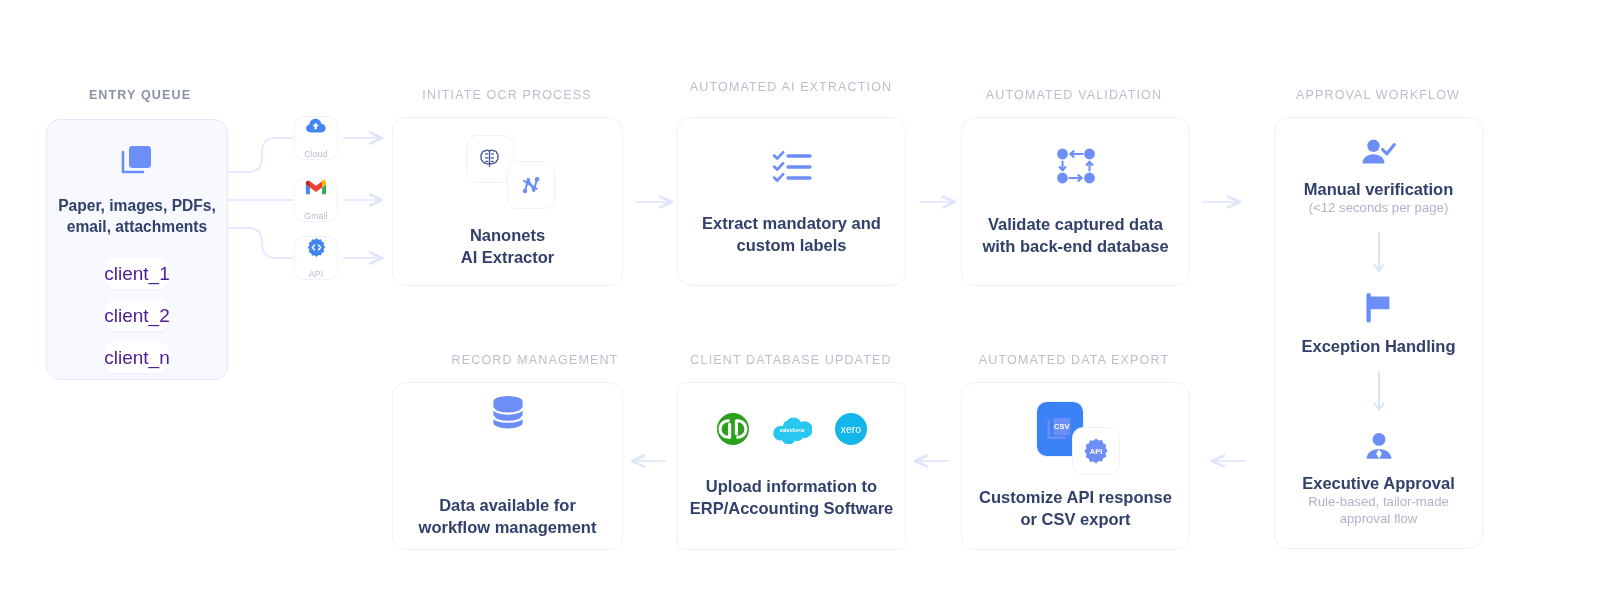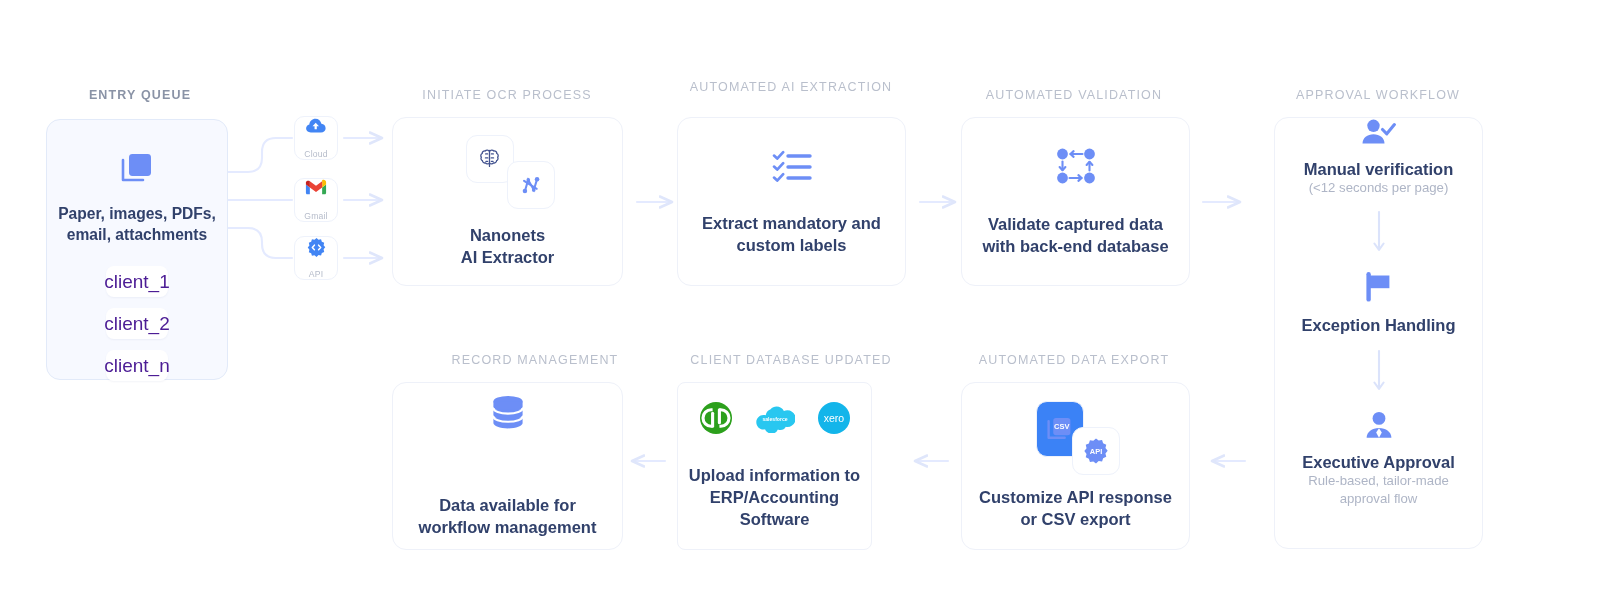--- a/index.html
+++ b/index.html
@@ -45,21 +45,21 @@
   }
 
   
   #entry-queue {
     position: absolute;
     left: 46px; top: 119px; width: 182px; height: 261px;
     background: #f7f9ff;
     border: 1.4px solid #e2eaf9;
     border-radius: 14px;
     display: flex; flex-direction: column; align-items: center;
-    padding-top: 28px;
+    padding-top: 20px;
   }
   .eq-label {
     font-size: 15.6px; line-height: 1.33; color: #31416b;
     font-weight: 600; text-align: center; white-space: pre-line;
     margin-top: 12px;
   }
   .client-chip {
     width: 62px; height: 31px;
     background: #ffffff;
     border-radius: 8px;
@@ -258,21 +258,21 @@
             <path d="M5.6 21 L8.5 24.2 L11.4 21"></path>
           <path d="M35.5 24.5 V16"></path>
             <path d="M32.6 19 L35.5 15.8 L38.4 19"></path>
         </g>
       </svg>
     </span>
     <div class="card-title">Validate captured data
 with back-end database</div>
   </div>
 
-  <div class="card" style="left:1274px; top:117px; width:209px; height:432px; justify-content:flex-start; gap:0;">
+  <div class="card" style="left:1274px; top:117px; width:209px; height:432px; justify-content:center; gap:0;">
 
     <div class="step">
       <span style="margin-bottom:8px;">
         <svg width="36" height="30" viewBox="0 0 36 30">
           <circle cx="13.5" cy="7.8" r="6.2" fill="#6d8ef6"></circle>
           <path d="M2.5 25.4c0-5.6 4.9-9.2 11-9.2s11 3.6 11 9.2z" fill="#6d8ef6"></path>
           <path d="M22.5 11.5 L26.8 15.8 L34.4 6.6" fill="none" stroke="#6d8ef6" stroke-width="3.1" stroke-linecap="round" stroke-linejoin="round"></path>
         </svg>
       </span>
       <div class="step-title">Manual verification</div>
@@ -338,21 +338,21 @@
         <svg width="28" height="28" viewBox="0 0 24 24">
           <path d="M12 1.2l2.3 1.9 2.9-.5.9 2.8 2.7 1.2-.7 2.9 1.9 2.3-1.9 2.3.7 2.9-2.7 1.2-.9 2.8-2.9-.5L12 22.8l-2.3-1.9-2.9.5-.9-2.8-2.7-1.2.7-2.9L2 11.9l1.9-2.3-.7-2.9L5.9 5.5l.9-2.8 2.9.5z" fill="#6d8ef6"></path>
           <text x="12" y="14.4" font-family="Liberation Sans, sans-serif" font-size="6.4" font-weight="bold" fill="#ffffff" text-anchor="middle">API</text>
         </svg>
       </div>
     </div>
     <div class="card-title">Customize API response
 or CSV export</div>
   </div>
 
-  <div class="card" style="left:677px; top:382px; width:195px; height:168px;border-radius:8px;">
+  <div class="card" style="left:677px; top:382px; width:229px; height:168px;border-radius:8px;">
     <div class="icon-row" style="gap:22px; margin-bottom:30px;">
       <span class="logo">
         <svg width="34" height="34" viewBox="0 0 34 34">
           <circle cx="17" cy="17" r="16" fill="#2ca01c"></circle>
           <path d="M13.6 8.8h-1.4a8.2 8.2 0 0 0 0 16.4h1.4" fill="none" stroke="#fff" stroke-width="3.1"></path>
           <path d="M13.6 12.2v13" stroke="#fff" stroke-width="3.1" stroke-linecap="round"></path>
           <path d="M20.4 25.2h1.4a8.2 8.2 0 0 0 0-16.4h-1.4" fill="none" stroke="#fff" stroke-width="3.1"></path>
           <path d="M20.4 8.8v13" stroke="#fff" stroke-width="3.1" stroke-linecap="round"></path>
         </svg>
       </span>

